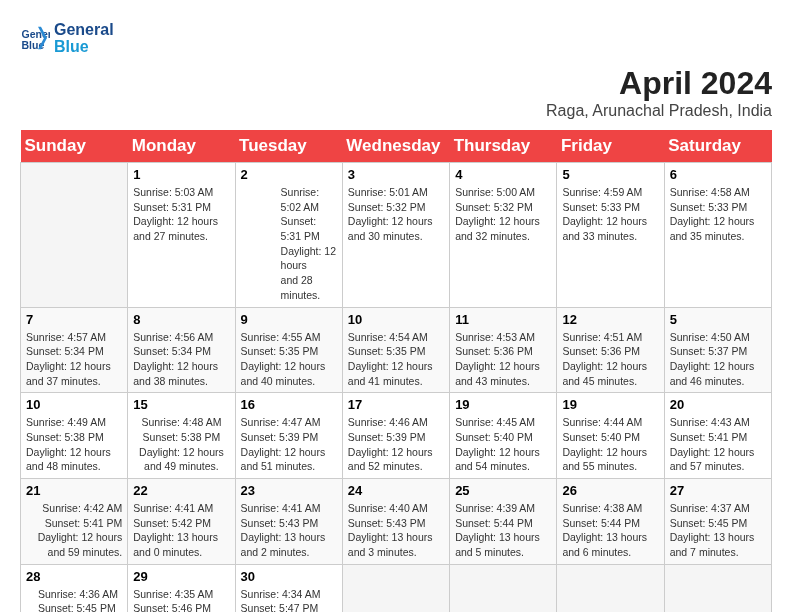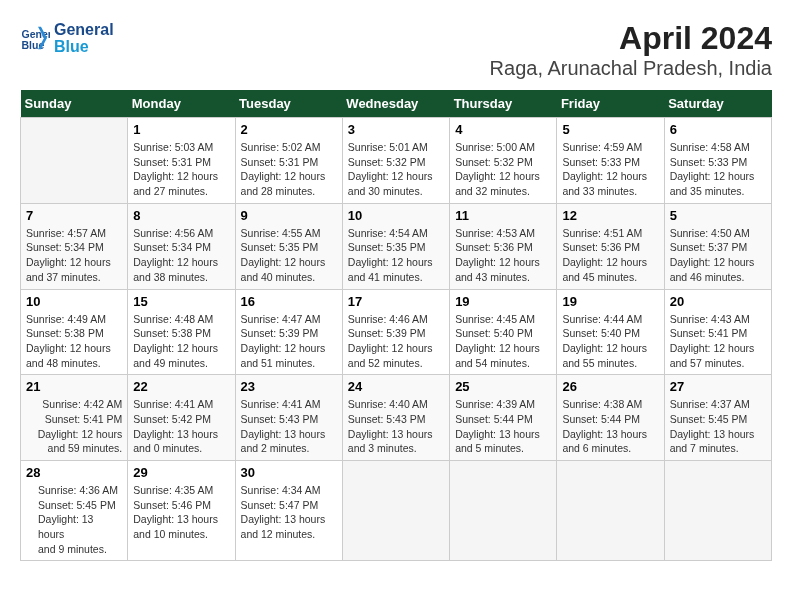--- a/index.html
+++ b/index.html
@@ -20,41 +20,42 @@
       display: flex;
       align-items: center;
       gap: 4px;
     }
     .logo-icon {
       width: 30px;
       height: 30px;
     }
     .title-block {
       text-align: right;
+      margin-top: 45px;
     }
     .main-title {
       font-size: 32px;
       font-weight: bold;
       color: #222;
     }
     .subtitle {
-      font-size: 20px;
+      font-size: 16px;
       color: #444;
     }
     table {
       width: 100%;
       border-collapse: collapse;
       font-size: 11px;
     }
     thead tr th {
-      background: #14532d;
+      background: #ef4444;
       color: #fff;
       padding: 6px 4px;
       text-align: left;
-      font-size: 13px;
+      font-size: 17px;
       font-weight: bold;
     }
     tbody tr td {
       border: 1px solid #ccc;
       vertical-align: top;
       padding: 4px 5px;
       min-height: 80px;
       width: 14.28%;
     }
     tbody tr {
@@ -116,21 +117,21 @@
         <td class="empty-cell"></td>
         <td>
           <span class="day-num">1</span>
           <div class="day-info" style="white-space: pre-line;">Sunrise: 5:03 AM
 Sunset: 5:31 PM
 Daylight: 12 hours
 and 27 minutes.</div>
         </td>
         <td>
           <span class="day-num">2</span>
-          <div class="day-info" style="white-space: pre-line;">Sunrise: 5:02 AM
+          <div class="day-info" style="white-space: pre-line; margin-left: 40px;">Sunrise: 5:02 AM
 Sunset: 5:31 PM
 Daylight: 12 hours
 and 28 minutes.</div>
         </td>
         <td>
           <span class="day-num">3</span>
           <div class="day-info" style="white-space: pre-line;">Sunrise: 5:01 AM
 Sunset: 5:32 PM
 Daylight: 12 hours
 and 30 minutes.</div>
@@ -211,21 +212,21 @@
       <tr>
         <td>
           <span class="day-num">10</span>
           <div class="day-info" style="white-space: pre-line;">Sunrise: 4:49 AM
 Sunset: 5:38 PM
 Daylight: 12 hours
 and 48 minutes.</div>
         </td>
         <td>
           <span class="day-num">15</span>
-          <div class="day-info" style="white-space: pre-line;">Sunrise: 4:48 AM
+          <div class="day-info" style="white-space: pre-line; text-align: center;">Sunrise: 4:48 AM
 Sunset: 5:38 PM
 Daylight: 12 hours
 and 49 minutes.</div>
         </td>
         <td>
           <span class="day-num">16</span>
           <div class="day-info" style="white-space: pre-line;">Sunrise: 4:47 AM
 Sunset: 5:39 PM
 Daylight: 12 hours
 and 51 minutes.</div>

